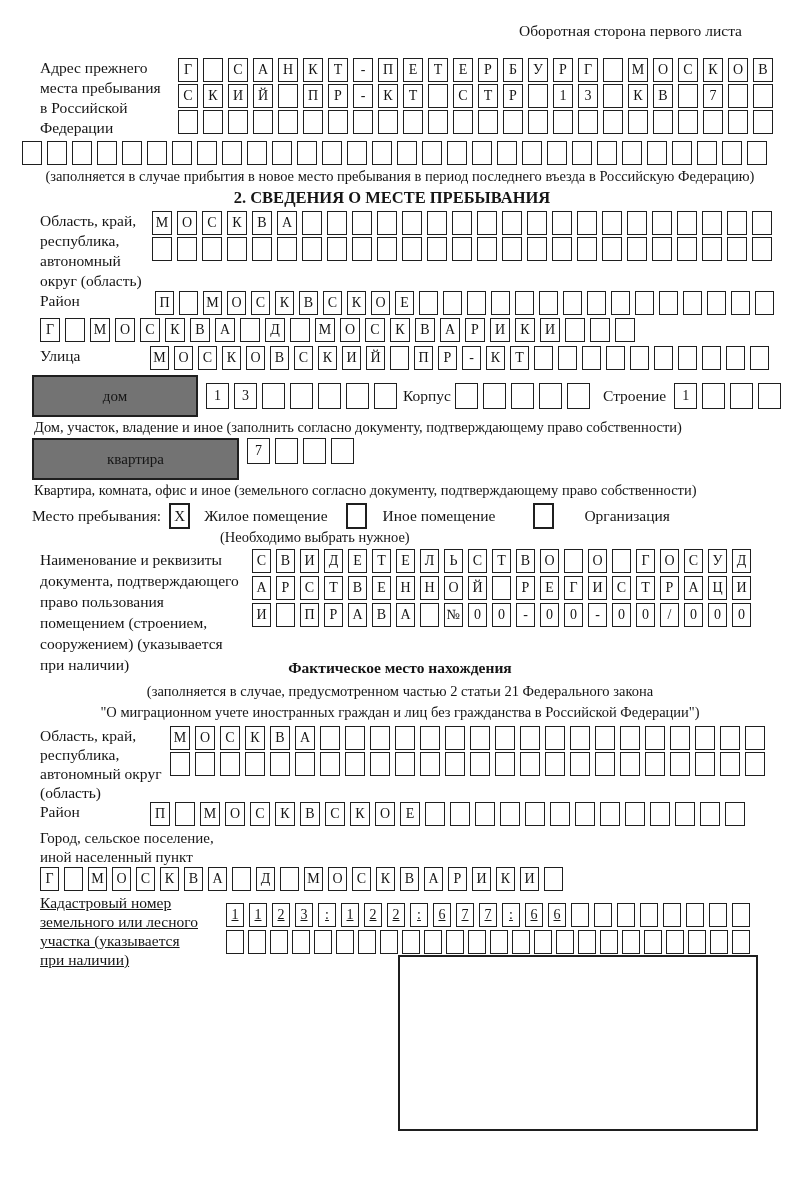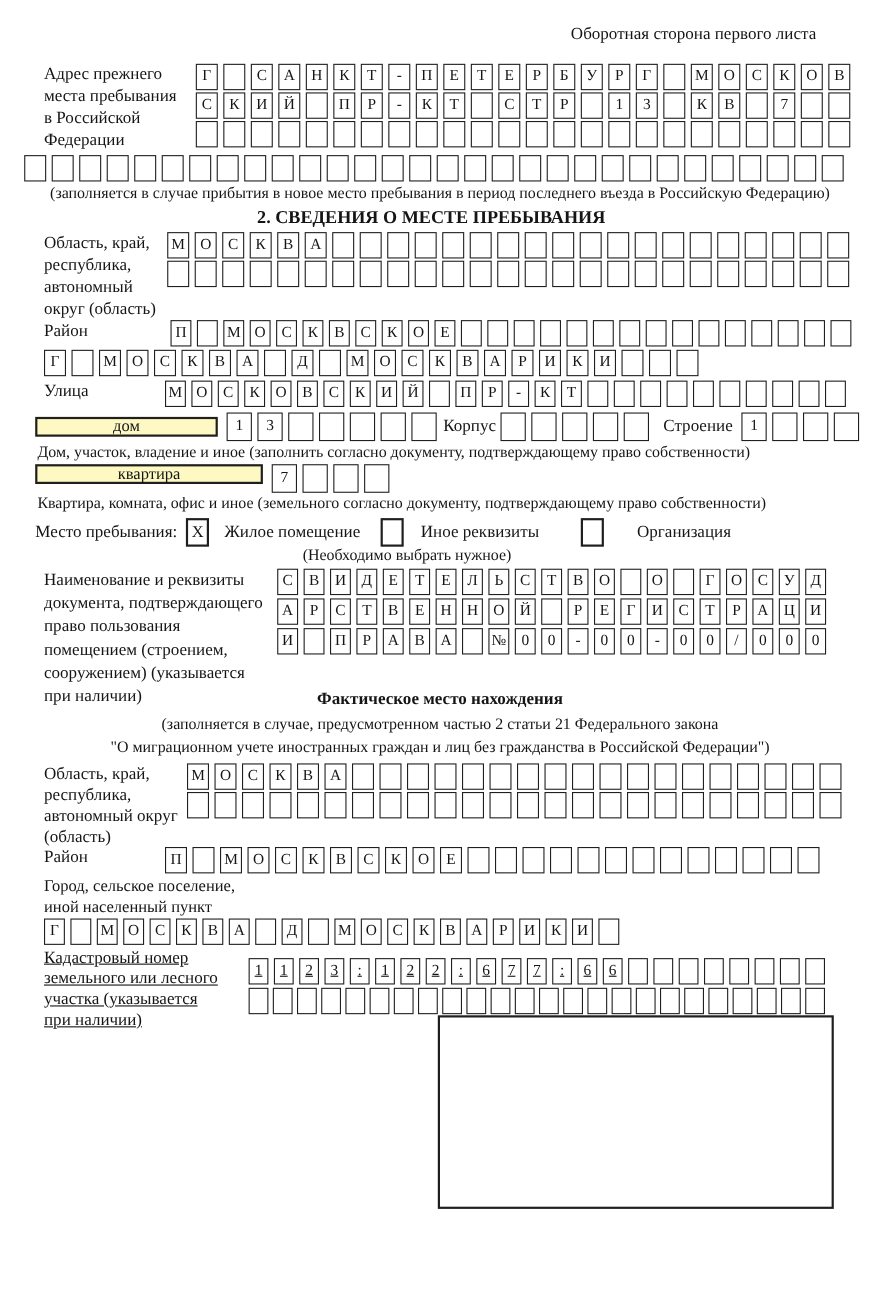--- a/index.html
+++ b/index.html
@@ -21,23 +21,23 @@
     flex:0 0 var(--cw,19px);
     height:var(--ch,24px);
     border:1.6px solid #1f1f1f;
     display:flex;align-items:center;justify-content:center;
     font-size:14px;background:#fff;box-sizing:border-box;
   }
   .note-center{text-align:center;font-size:14.5px;margin-top:3px;padding-right:40px;}
   .note-left{font-size:14.5px;margin-top:2px;}
   .sec-title{text-align:center;font-weight:bold;font-size:16.5px;margin-top:3px;padding-right:56px;}
   .longbox{
-    border:2px solid #1f1f1f;height:18px;box-sizing:border-box;
+    border:2px solid #1f1f1f;height:42px;box-sizing:border-box;
     display:flex;align-items:center;justify-content:center;
-    font-size:15px;background:#fef9c3;flex:0 0 auto;
+    font-size:15px;background:#737373;flex:0 0 auto;
   }
   .inline-label{font-size:15.5px;line-height:26px;flex:0 0 auto;}
   .cbox{
     flex:0 0 21px;height:26px;border:2px solid #1f1f1f;box-sizing:border-box;
     display:flex;align-items:center;justify-content:center;font-size:15px;background:#fff;
   }
   .mesto-line{display:flex;align-items:center;margin-top:4px;}
   .fact-title{text-align:center;font-weight:bold;font-size:15.5px;margin-top:-16px;padding-right:40px;}
   .fact-note{text-align:center;font-size:14.5px;line-height:21px;margin-top:4px;padding-right:40px;}
   .stamp-box{
@@ -372,25 +372,25 @@
         <span class="cell"></span>
       </div>
   </div>
   <div class="note-left" style="margin-left:-6px;">Квартира, комната, офис и иное (земельного согласно документу, подтверждающему право собственности)</div>
 
   <div class="mesto-line" style="margin-left:-8px;">
     <div class="inline-label">Место пребывания:</div>
     <div class="cbox" style="margin-left:8px;">X</div>
     <div class="inline-label" style="margin-left:14px;">Жилое помещение</div>
     <div class="cbox" style="margin-left:18px;"></div>
-    <div class="inline-label" style="margin-left:16px;">Иное реквизиты</div>
+    <div class="inline-label" style="margin-left:16px;">Иное помещение</div>
     <div class="cbox" style="margin-left:38px;"></div>
     <div class="inline-label" style="margin-left:30px;">Организация</div>
   </div>
-  <div style="margin-left:180px;width:300px;text-align:center;font-size:14.5px;">(Необходимо выбрать нужное)</div>
+  <div style="margin-left:180px;width:300px;font-size:14.5px;">(Необходимо выбрать нужное)</div>
 
   <div class="frow" style="margin-top:3px;">
     <div class="flabel" style="width:212px;line-height:21px;">Наименование и реквизиты
 документа, подтверждающего
 право пользования
 помещением (строением,
 сооружением) (указывается
 при наличии)</div>
     <div class="rows" style="gap:3px;">
       <div class="cells" style="--cw:19px;">

